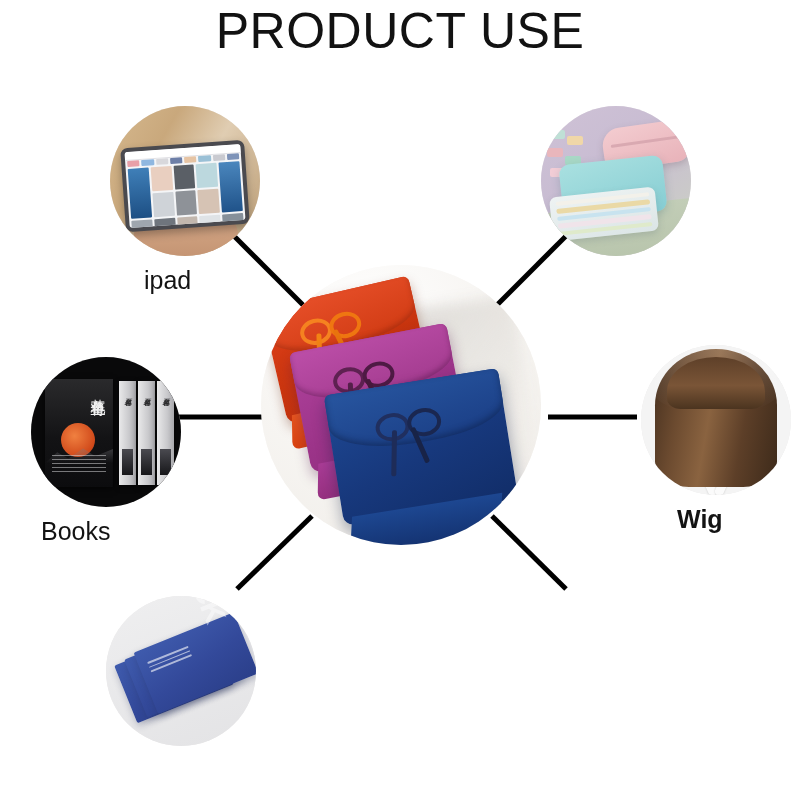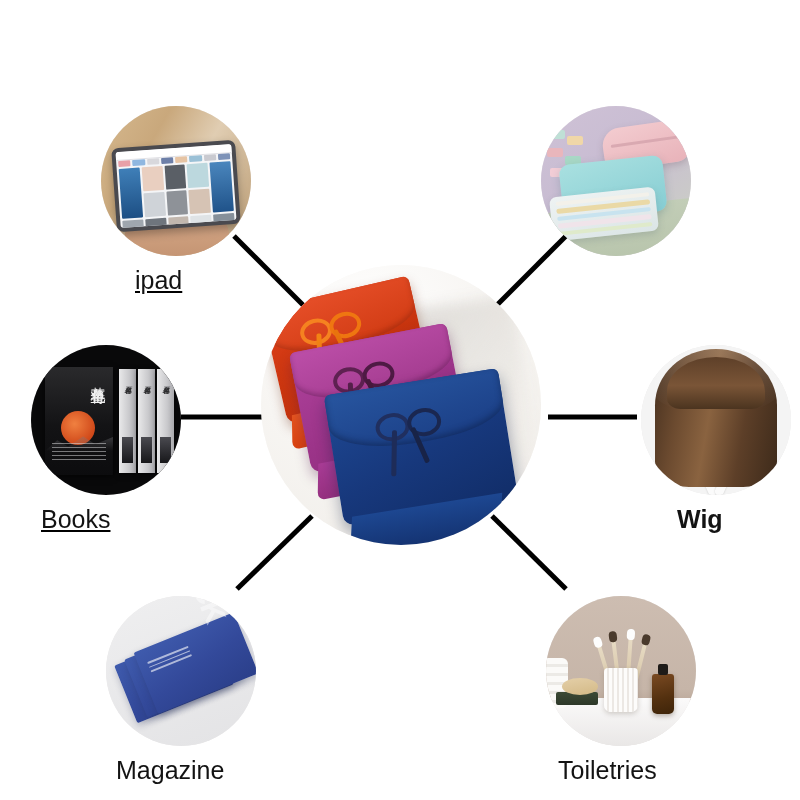--- a/index.html
+++ b/index.html
@@ -171,25 +171,25 @@
   }
   .node .label {
     margin-top: 9px;
     text-align: center;
     font-size: 25px;
     line-height: 30px;
     color: #131313;
     font-family: "Liberation Sans", sans-serif;
     white-space: nowrap;
   }
-  #node-ipad       { left: 101px; top: 106px; text-decoration: underline; }
+  #node-ipad       { left: 110px; top: 106px; }
   #node-ipad .label      { text-align: left; padding-left: 34px; }
   #node-stationery { left: 541px; top: 106px; }
   #node-stationery .label{ text-align: left; padding-left: 9px; }
-  #node-books      { left: 31px;  top: 345px; text-decoration: underline; }
+  #node-books      { left: 31px;  top: 357px; }
   #node-books .label     { text-align: left; padding-left: 10px; }
   #node-wig        { left: 641px; top: 345px; font-weight: bold; }
   #node-wig .label       { text-align: left; padding-left: 36px; }
   #node-magazine   { left: 106px; top: 596px; }
   #node-magazine .label  { text-align: left; padding-left: 10px; }
   #node-toiletries { left: 546px; top: 596px; }
   #node-toiletries .label{ text-align: left; padding-left: 12px; }
 
   
   .ipad-bg {
@@ -442,20 +442,21 @@
     width: 26px; height: 50px;
     background: repeating-linear-gradient(180deg, #fbfaf8 0 6px, #eceae6 6px 9px);
     border-radius: 6px;
   }
 </style>
 </head>
 <body>
 
 <div id="page">
 
+  <div id="title">PRODUCT USE</div>
 
   <svg id="connectors" viewBox="0 0 800 800" width="800" height="800">
     <g stroke="#000000" stroke-width="5" stroke-linecap="butt">
       <line x1="234" y1="236" x2="311" y2="313"></line>
       <line x1="566" y1="236" x2="492" y2="310"></line>
       <line x1="178" y1="417" x2="266" y2="417"></line>
       <line x1="548" y1="417" x2="637" y2="417"></line>
       <line x1="237" y1="589" x2="312" y2="516"></line>
       <line x1="566" y1="589" x2="492" y2="516"></line>
     </g>
@@ -615,35 +616,16 @@
       <div class="mag" id="mag2"></div>
       <div class="mag" id="mag3">
         <div class="mag-lines">
             <i></i>
             <i></i>
             <i></i>
           </div>
         <div class="mag-title">QUICK</div>
       </div>
     </div>
-    <div class="label">Magazine</div>
   </div>
 
-  <div class="node" id="node-toiletries">
-    <div class="circle">
-      <div class="toil-bg"></div>
-      <div class="toil-marble"></div>
-      <div class="toil-towel"></div>
-      <div class="toil-soap"></div>
-      <div class="toil-pad"></div>
-      <div>
-        <div class="brush" style="left:62px;top:46px;transform:rotate(-17deg);"></div>
-        <div class="brush dark" style="left:70px;top:42px;transform:rotate(-7deg);"></div>
-        <div class="brush" style="left:80px;top:40px;transform:rotate(4deg);"></div>
-        <div class="brush dark" style="left:88px;top:44px;transform:rotate(14deg);"></div>
-      </div>
-      <div class="toil-cup"></div>
-      <div class="toil-bottle"></div>
-    </div>
-    <div class="label">Toiletries</div>
-  </div>
 
 </div>
 
 </body></html>

